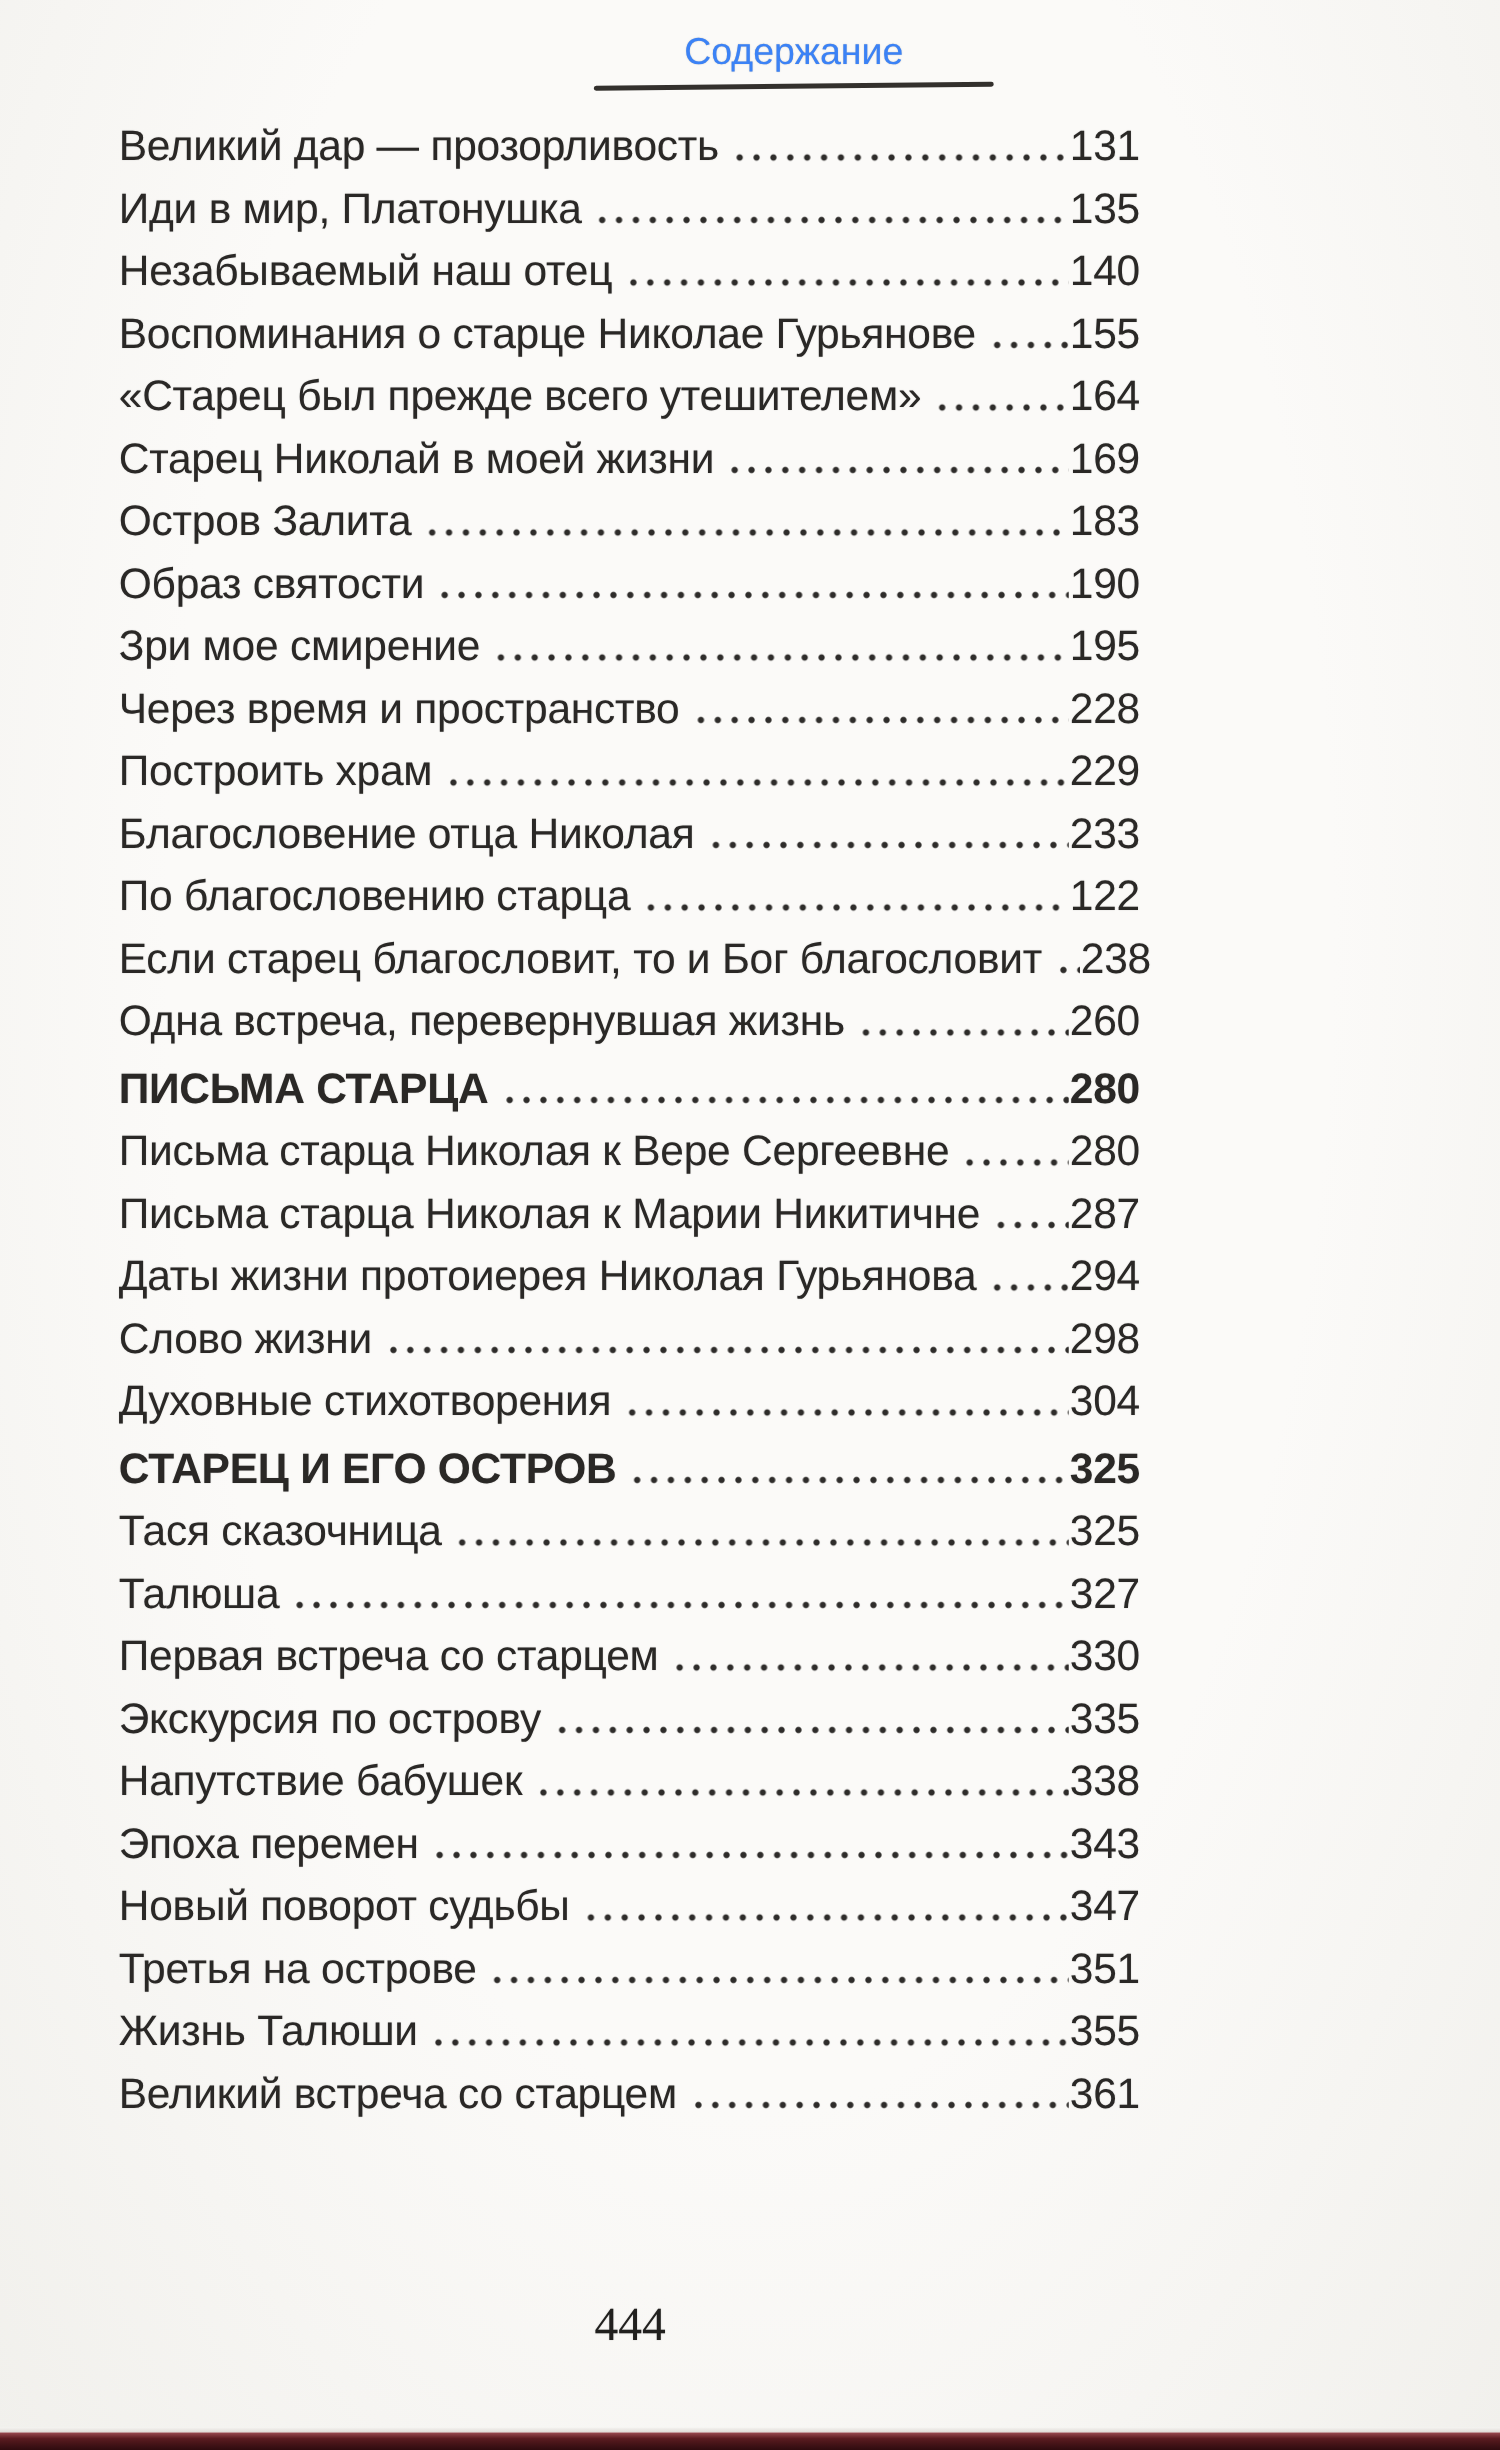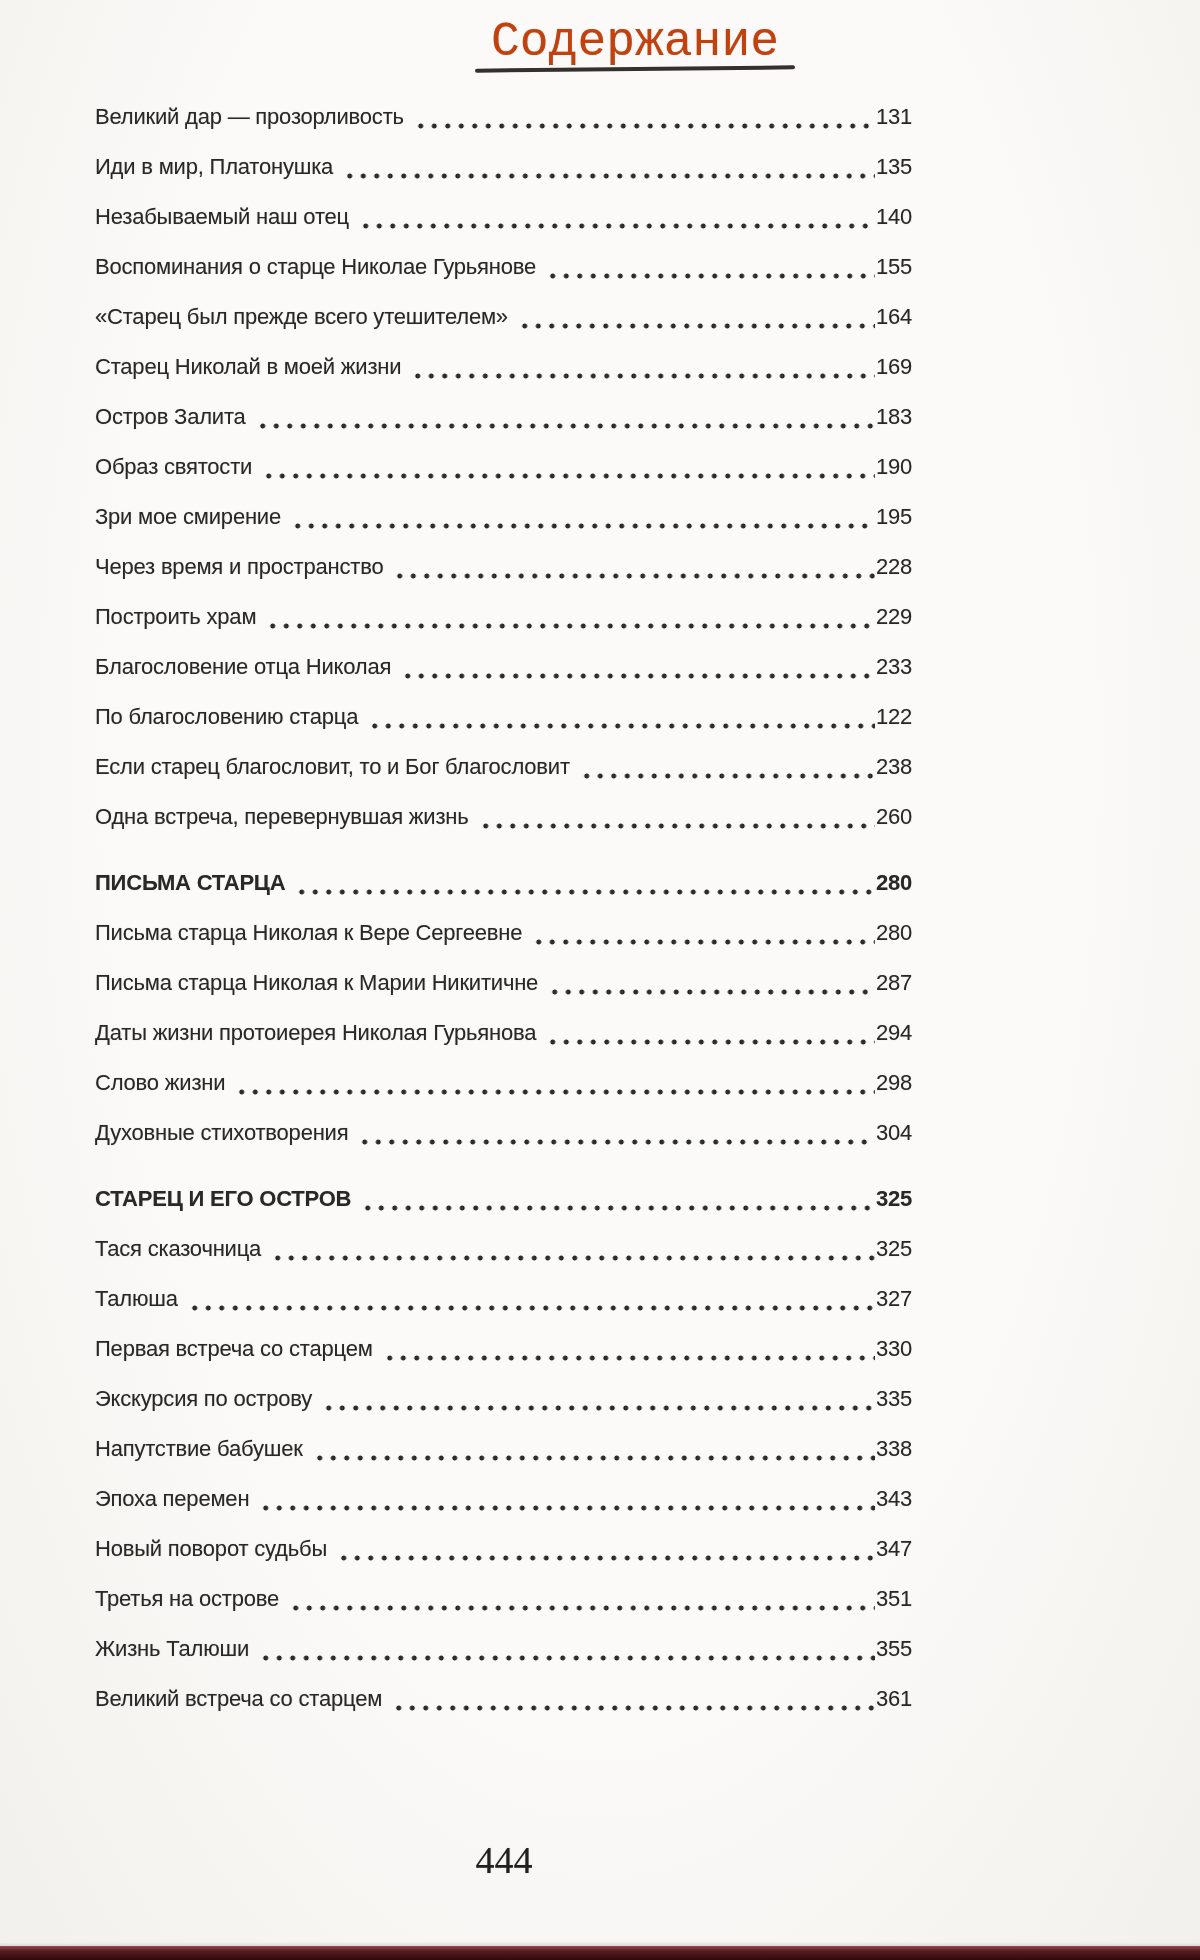--- a/index.html
+++ b/index.html
@@ -21,51 +21,50 @@
   }
   
   .title-block {
     position: absolute;
     top: 22px;
     left: 475px;
     width: 320px;
     text-align: center;
   }
   .page-title {
-    font-size: 48px;
+    font-size: 30px;
     line-height: 40px;
     white-space: nowrap;
-    color: #c2410c;
+    color: #3b82f6;
     text-shadow: 0 0 1px rgba(60,60,60,0.35);
-    font-family: Liberation Mono, monospace;
   }
   .title-underline {
     margin: 5px auto 0 auto;
     width: 320px;
     height: 4px;
     background: #33302d;
     transform: rotate(-0.6deg);
     border-radius: 2px;
   }
   
   .toc {
     position: absolute;
     top: 92px;
     left: 95px;
     right: 288px;
   }
   .toc-row {
     display: flex;
     height: 50px;
-    font-size: 22px;
+    font-size: 34px;
     letter-spacing: -0.2px;
     text-shadow: 0 0 1px rgba(60,60,60,0.3);
   }
   .toc-row.bold {
-    margin-top: 16px;
+    margin-top: 4px;
     font-weight: 700;
   }
   .toc-label {
     line-height: 50px;
     white-space: nowrap;
     flex: 0 0 auto;
   }
   .toc-leader {
     flex: 1 1 auto;
     margin-left: 10px;

